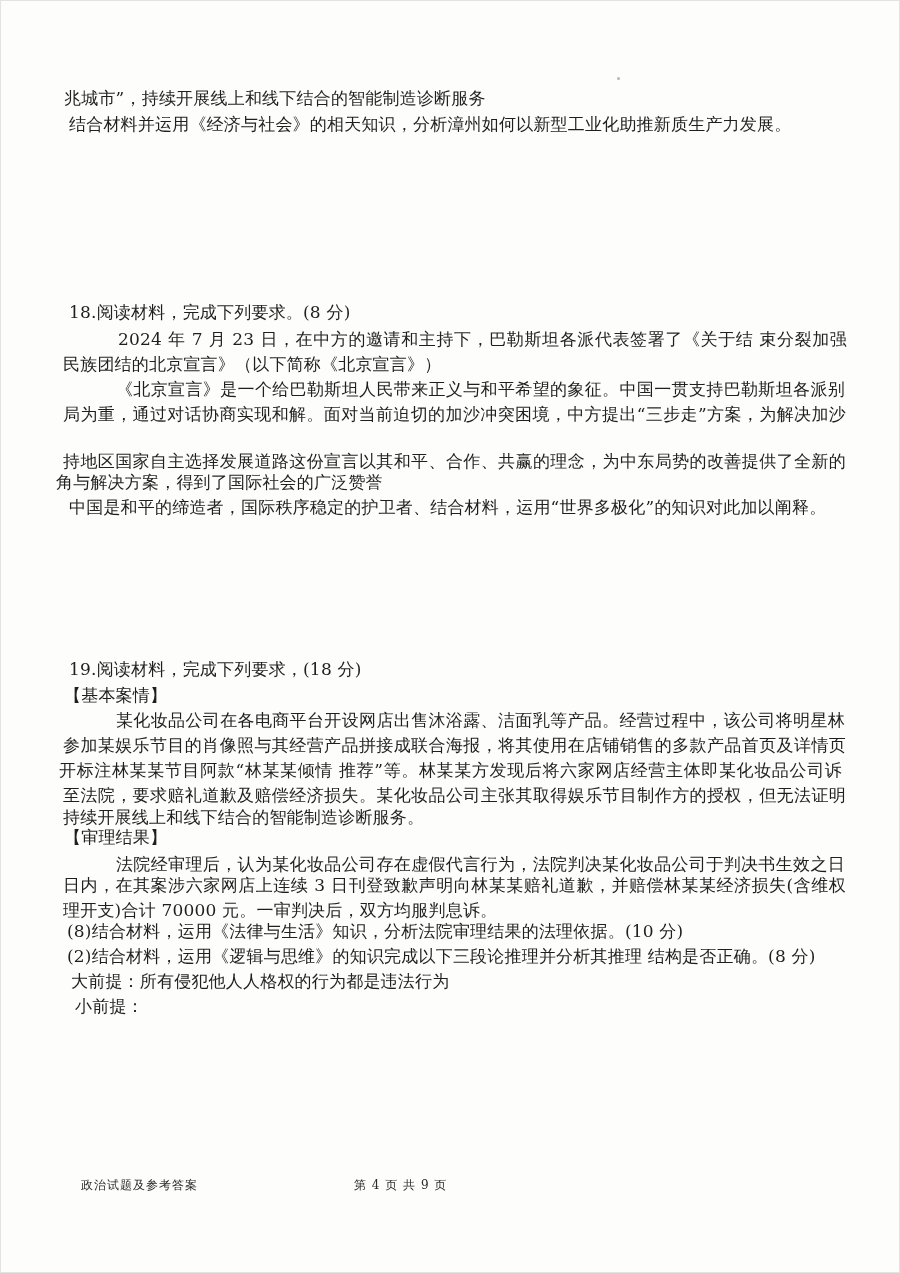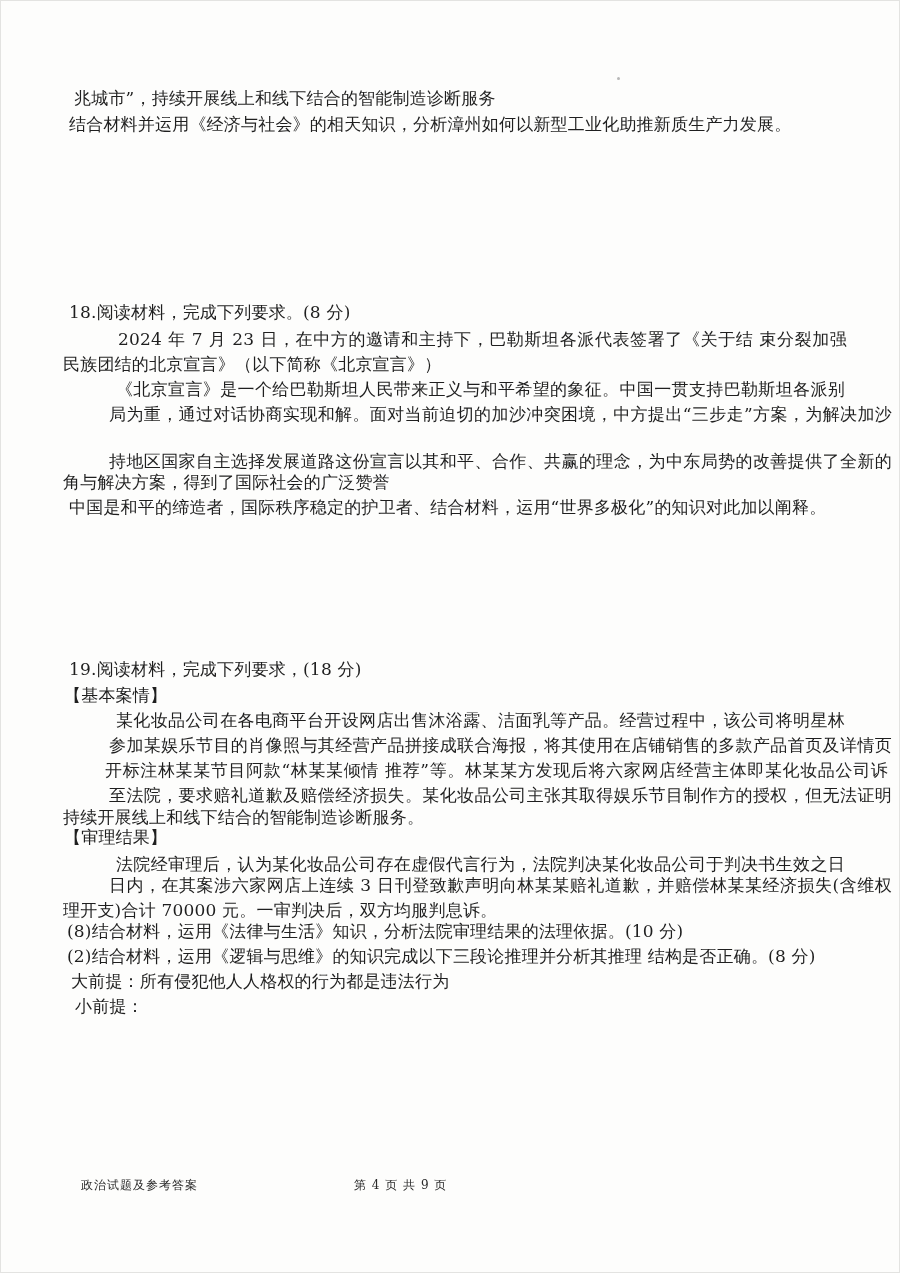--- a/index.html
+++ b/index.html
@@ -26,21 +26,21 @@
     letter-spacing: 0.2px;
   }
   
   .line.full {
     white-space: normal;
     text-align: justify;
     text-align-last: justify;
     overflow: hidden;
     height: 22px;
   }
-  .w-normal { width: 783px; margin-left: 46px; }
+  .w-normal { width: 783px; }
   .w-indent { width: 729px; }
   .footer-line {
     position: absolute;
     font-size: 12px;
     letter-spacing: 1px;
     color: #2a2a2a;
     white-space: nowrap;
   }
   .speck {
     position: absolute;
@@ -51,30 +51,30 @@
     opacity: 0.7;
   }
 </style>
 </head>
 <body>
 
 <div class="page">
 
   <div class="speck" style="left:616px;top:76px"></div>
 
-  <div class="line" style="top:86px;left:73px">兆城市”，持续开展线上和线下结合的智能制造诊断服务</div>
+  <div class="line" style="top:86px;left:63px">兆城市”，持续开展线上和线下结合的智能制造诊断服务</div>
   <div class="line" style="top:112px;left:68px">结合材料并运用《经济与社会》的相天知识，分析漳州如何以新型工业化助推新质生产力发展。</div>
 
   <div class="line" style="top:300px;left:68px">18.阅读材料，完成下列要求。(8 分)</div>
   <div class="line full w-indent" style="top:327px;left:117px">2024 年 7 月 23 日，在中方的邀请和主持下，巴勒斯坦各派代表签署了《关于结 束分裂加强巴勒斯坦</div>
   <div class="line" style="top:352px;left:62px">民族团结的北京宣言》（以下简称《北京宣言》）</div>
   <div class="line full w-indent" style="top:377px;left:115px">《北京宣言》是一个给巴勒斯坦人民带来正义与和平希望的象征。中国一贯支持巴勒斯坦各派别以大</div>
   <div class="line full w-normal" style="top:402px;left:62px">局为重，通过对话协商实现和解。面对当前迫切的加沙冲突困境，中方提出“三步走”方案，为解决加沙</div>
   <div class="line full w-normal" style="top:449px;left:62px">持地区国家自主选择发展道路这份宣言以其和平、合作、共赢的理念，为中东局势的改善提供了全新的 视</div>
-  <div class="line" style="top:470px;left:62px">角与解决方案，得到了国际社会的广泛赞誉</div>
+  <div class="line" style="top:470px;left:55px">角与解决方案，得到了国际社会的广泛赞誉</div>
   <div class="line" style="top:495px;left:68px">中国是和平的缔造者，国际秩序稳定的护卫者、结合材料，运用“世界多极化”的知识对此加以阐释。</div>
 
   <div class="line" style="top:657px;left:68px">19.阅读材料，完成下列要求，(18 分)</div>
   <div class="line" style="top:683px;left:63px">【基本案情】</div>
   <div class="line full w-indent" style="top:708px;left:115px">某化妆品公司在各电商平台开设网店出售沐浴露、洁面乳等产品。经营过程中，该公司将明星林某某</div>
   <div class="line full w-normal" style="top:733px;left:62px">参加某娱乐节目的肖像照与其经营产品拼接成联合海报，将其使用在店铺销售的多款产品首页及详情页中，</div>
   <div class="line full w-normal" style="top:758px;left:58px">开标注林某某节目阿款“林某某倾情 推荐”等。林某某方发现后将六家网店经营主体即某化妆品公司诉</div>
   <div class="line full w-normal" style="top:783px;left:62px">至法院，要求赔礼道歉及赔偿经济损失。某化妆品公司主张其取得娱乐节目制作方的授权，但无法证明其</div>
   <div class="line" style="top:805px;left:62px">持续开展线上和线下结合的智能制造诊断服务。</div>
   <div class="line" style="top:825px;left:63px">【审理结果】</div>

